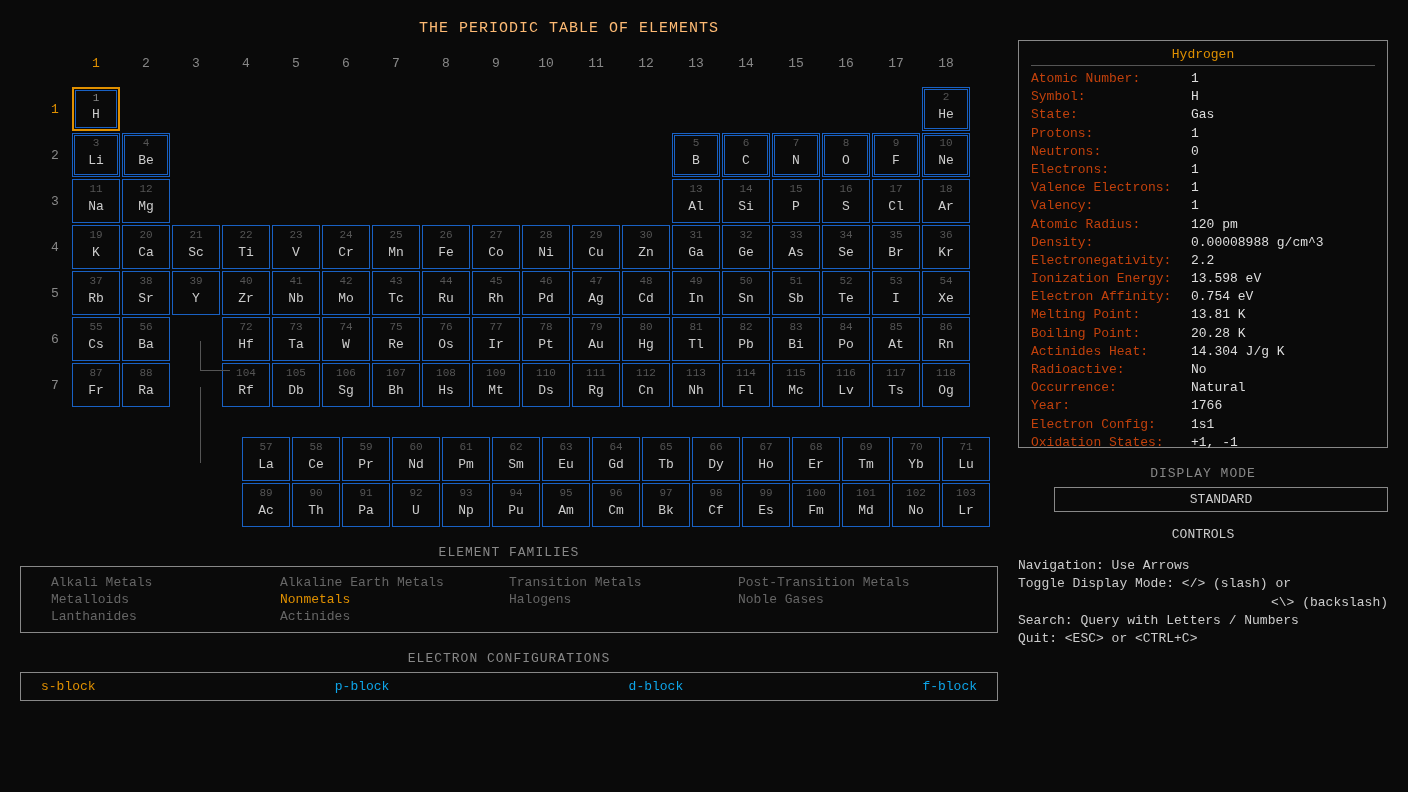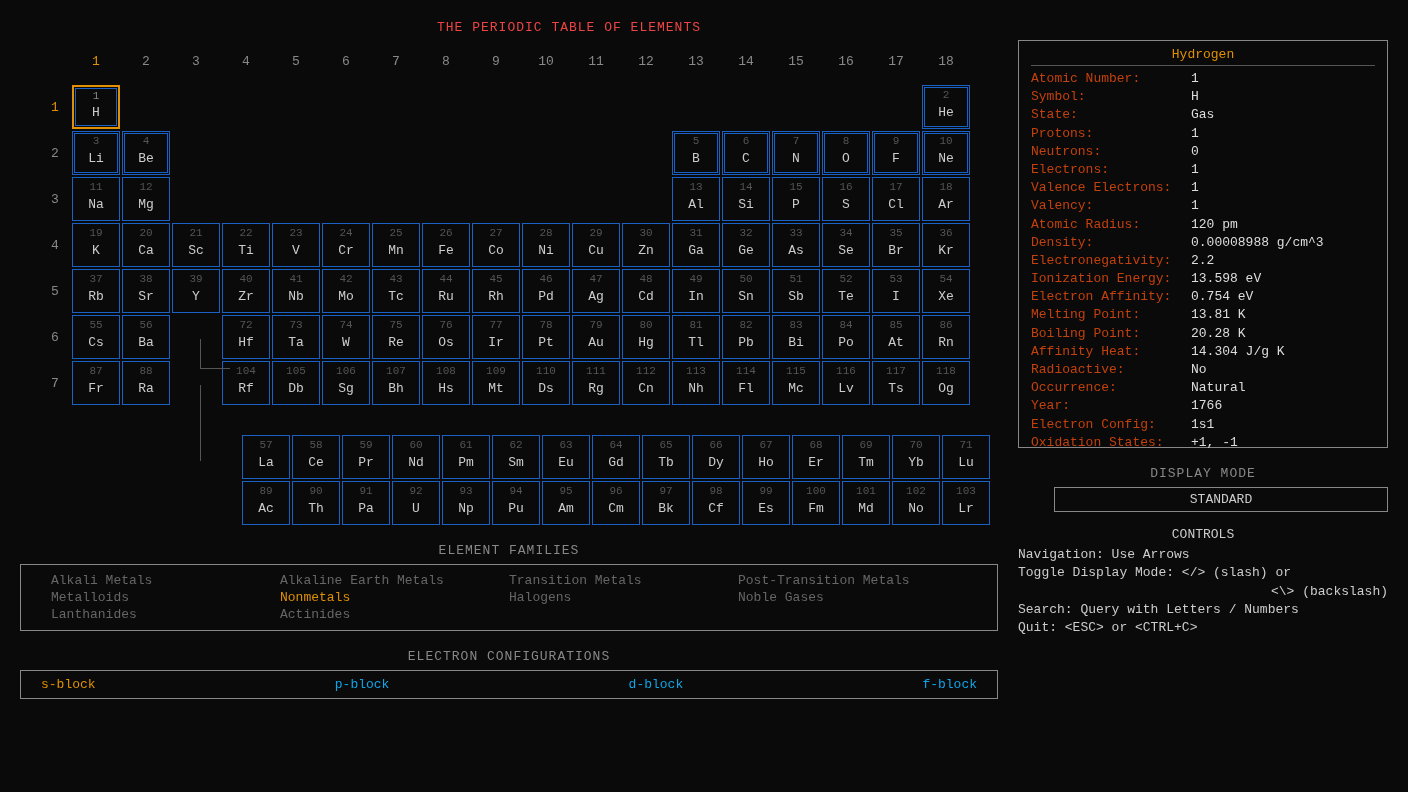--- a/index.html
+++ b/index.html
@@ -11,22 +11,22 @@
     padding: 20px;
     width: 1408px;
     height: 792px;
     overflow: hidden;
   }
   .main { display: flex; gap: 20px; }
   .left { flex: 1; }
   .right { width: 370px; }
   .title {
     text-align: center;
-    color: #ef4444;
-    font-size: 13px;
+    color: #fdba74;
+    font-size: 15px;
     margin-bottom: 4px;
     letter-spacing: 1px;
     margin-left: 120px;
   }
   .table-wrap { position: relative; margin-left: 20px; }
   .grid {
     display: grid;
     grid-template-columns: 30px repeat(18, 48px);
     grid-auto-rows: 44px;
     gap: 2px;
@@ -103,21 +103,21 @@
   .block-item { color: #0ea5e9; }
   .block-item.hl { color: #e09000; }
   .mode-box {
     border: 1px solid #888;
     text-align: center;
     padding: 4px;
     color: #ccc;
     margin-left: 36px;
   }
   .controls { margin-top: 14px; color: #ccc; line-height: 1.4; }
-  .controls-title { text-align: center; margin-bottom: 2px; }
+  .controls-title { text-align: center; margin-bottom: 13px; }
   .connector {
     position: absolute;
     border-left: 1px solid #555;
     border-bottom: 1px solid #555;
   }
 </style>
 </head>
 <body>
 
 <div class="main">
@@ -756,21 +756,21 @@
           </div>
           <div class="prop-row">
             <div class="prop-label">Melting Point:</div>
             <div class="prop-val">13.81 K</div>
           </div>
           <div class="prop-row">
             <div class="prop-label">Boiling Point:</div>
             <div class="prop-val">20.28 K</div>
           </div>
           <div class="prop-row">
-            <div class="prop-label">Affinity Heat:</div>
+            <div class="prop-label">Actinides Heat:</div>
             <div class="prop-val">14.304 J/g K</div>
           </div>
           <div class="prop-row">
             <div class="prop-label">Radioactive:</div>
             <div class="prop-val">No</div>
           </div>
           <div class="prop-row">
             <div class="prop-label">Occurrence:</div>
             <div class="prop-val">Natural</div>
           </div>

